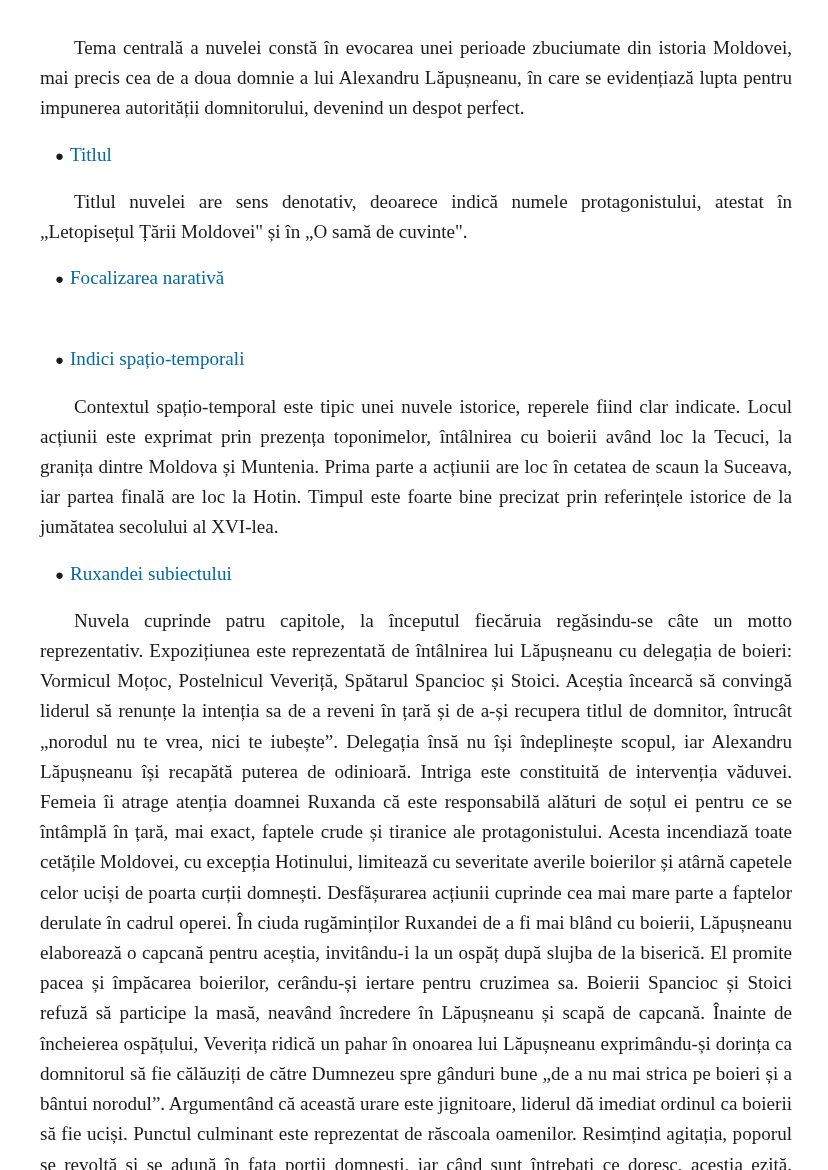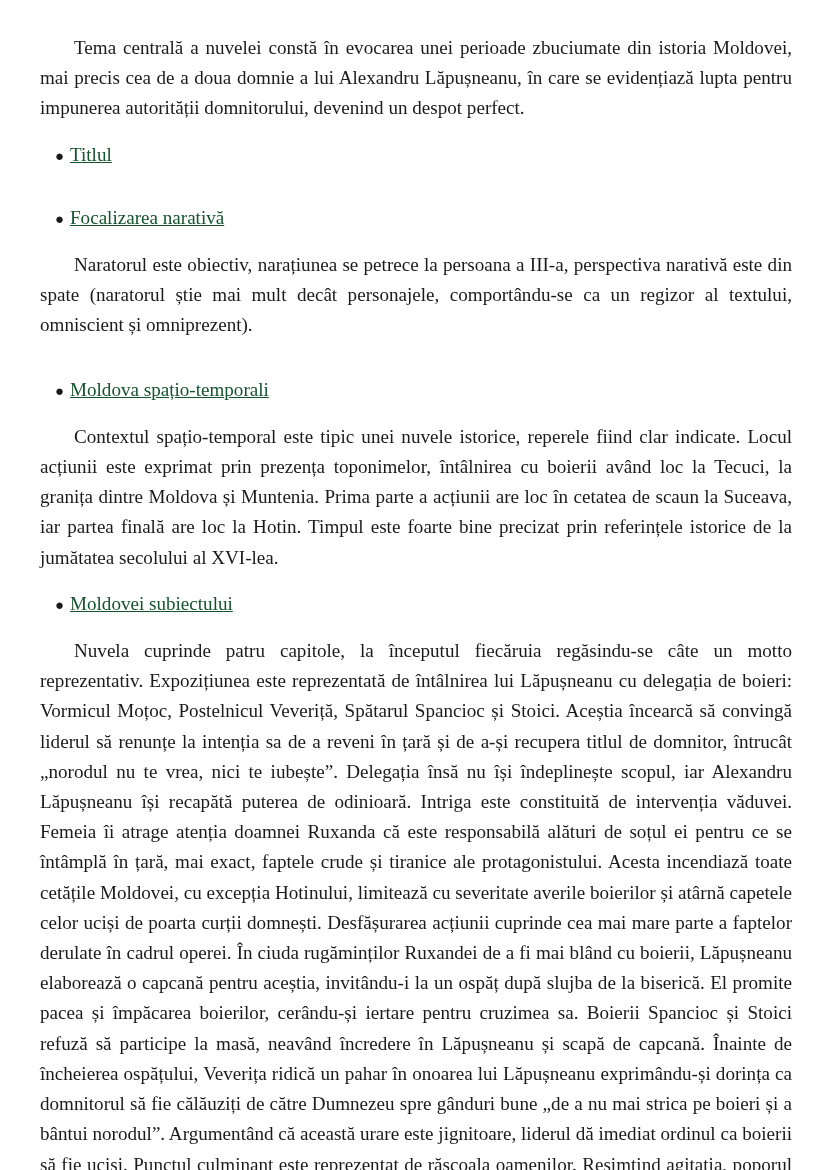--- a/index.html
+++ b/index.html
@@ -53,22 +53,21 @@
     flex: 0 0 30px;
     text-align: left;
     padding-left: 15px;
     box-sizing: border-box;
     font-size: 15px;
     line-height: 30.2px;
     color: #1a1a1a;
   }
   .bullet-label {
     flex: 1 1 auto;
-    color: #14532d;
-    text-decoration: underline;
+    color: #0369a1;
   }
   .gap-md { height: 16px; }
   .gap-lg { height: 18px; }
 </style>
 </head>
 <body>
 
 <div class="page">
   <div class="doc-body">
 
@@ -76,51 +75,51 @@
 
     <div class="gap-md"></div>
 
     <div class="bullet-row">
       <span class="bullet-dot">●</span>
       <span class="bullet-label">Titlul</span>
     </div>
 
     <div class="gap-md"></div>
 
+    <p class="para">Titlul nuvelei are sens denotativ, deoarece indică numele protagonistului, atestat în „Letopisețul Țării Moldovei" și în „O samă de cuvinte".</p>
 
     <div class="gap-md"></div>
 
     <div class="bullet-row">
       <span class="bullet-dot">●</span>
       <span class="bullet-label">Focalizarea narativă</span>
     </div>
 
     <div class="gap-md"></div>
 
-    <p class="para">Naratorul este obiectiv, narațiunea se petrece la persoana a III-a, perspectiva narativă este din spate (naratorul știe mai mult decât personajele, comportându-se ca un regizor al textului, omniscient și omniprezent).</p>
 
     <div class="gap-lg"></div>
 
 
     <div class="gap-md"></div>
 
     <div class="bullet-row">
       <span class="bullet-dot">●</span>
-      <span class="bullet-label">Moldova spațio-temporali</span>
+      <span class="bullet-label">Indici spațio-temporali</span>
     </div>
 
     <div class="gap-md"></div>
 
     <p class="para">Contextul spațio-temporal este tipic unei nuvele istorice, reperele fiind clar indicate. Locul acțiunii este exprimat prin prezența toponimelor, întâlnirea cu boierii având loc la Tecuci, la granița dintre Moldova și Muntenia. Prima parte a acțiunii are loc în cetatea de scaun la Suceava, iar partea finală are loc la Hotin. Timpul este foarte bine precizat prin referințele istorice de la jumătatea secolului al XVI-lea.</p>
 
     <div class="gap-md"></div>
 
     <div class="bullet-row">
       <span class="bullet-dot">●</span>
-      <span class="bullet-label">Moldovei subiectului</span>
+      <span class="bullet-label">Ruxandei subiectului</span>
     </div>
 
     <div class="gap-md"></div>
 
     <p class="para last-of-block">Nuvela cuprinde patru capitole, la începutul fiecăruia regăsindu-se câte un motto reprezentativ. Expozițiunea este reprezentată de întâlnirea lui Lăpușneanu cu delegația de boieri: Vormicul Moțoc, Postelnicul Veveriță, Spătarul Spancioc și Stoici. Aceștia încearcă să convingă liderul să renunțe la intenția sa de a reveni în țară și de a-și recupera titlul de domnitor, întrucât „norodul nu te vrea, nici te iubește”. Delegația însă nu își îndeplinește scopul, iar Alexandru Lăpușneanu își recapătă puterea de odinioară. Intriga este constituită de intervenția văduvei. Femeia îi atrage atenția doamnei Ruxanda că este responsabilă alături de soțul ei pentru ce se întâmplă în țară, mai exact, faptele crude și tiranice ale protagonistului. Acesta incendiază toate cetățile Moldovei, cu excepția Hotinului, limitează cu severitate averile boierilor și atârnă capetele celor uciși de poarta curții domnești. Desfășurarea acțiunii cuprinde cea mai mare parte a faptelor derulate în cadrul operei. În ciuda rugăminților Ruxandei de a fi mai blând cu boierii, Lăpușneanu elaborează o capcană pentru aceștia, invitându-i la un ospăț după slujba de la biserică. El promite pacea și împăcarea boierilor, cerându-și iertare pentru cruzimea sa. Boierii Spancioc și Stoici refuză să participe la masă, neavând încredere în Lăpușneanu și scapă de capcană. Înainte de încheierea ospățului, Veverița ridică un pahar în onoarea lui Lăpușneanu exprimându-și dorința ca domnitorul să fie călăuziți de către Dumnezeu spre gânduri bune „de a nu mai strica pe boieri și a bântui norodul”. Argumentând că această urare este jignitoare, liderul dă imediat ordinul ca boierii să fie uciși. Punctul culminant este reprezentat de răscoala oamenilor. Resimțind agitația, poporul se revoltă și se adună în fața porții domnești, iar când sunt întrebați ce doresc, aceștia ezită. Revolta culminează în moartea lui Moțoc, învinuit pentru înrăutățirea condițiilor de trai. În deznodământul operei, are loc scena morții lui Lăpușneanu. Prezentată patru ani mai târziu, domnitorul nu mai recurge la omoruri, dar continua totuși cu tortura. Pe patul de moarte, el cere să fie călugărit, preoții îi îndeplinesc dorința,</p>
 
   </div>
 </div>
 
 </body></html>

